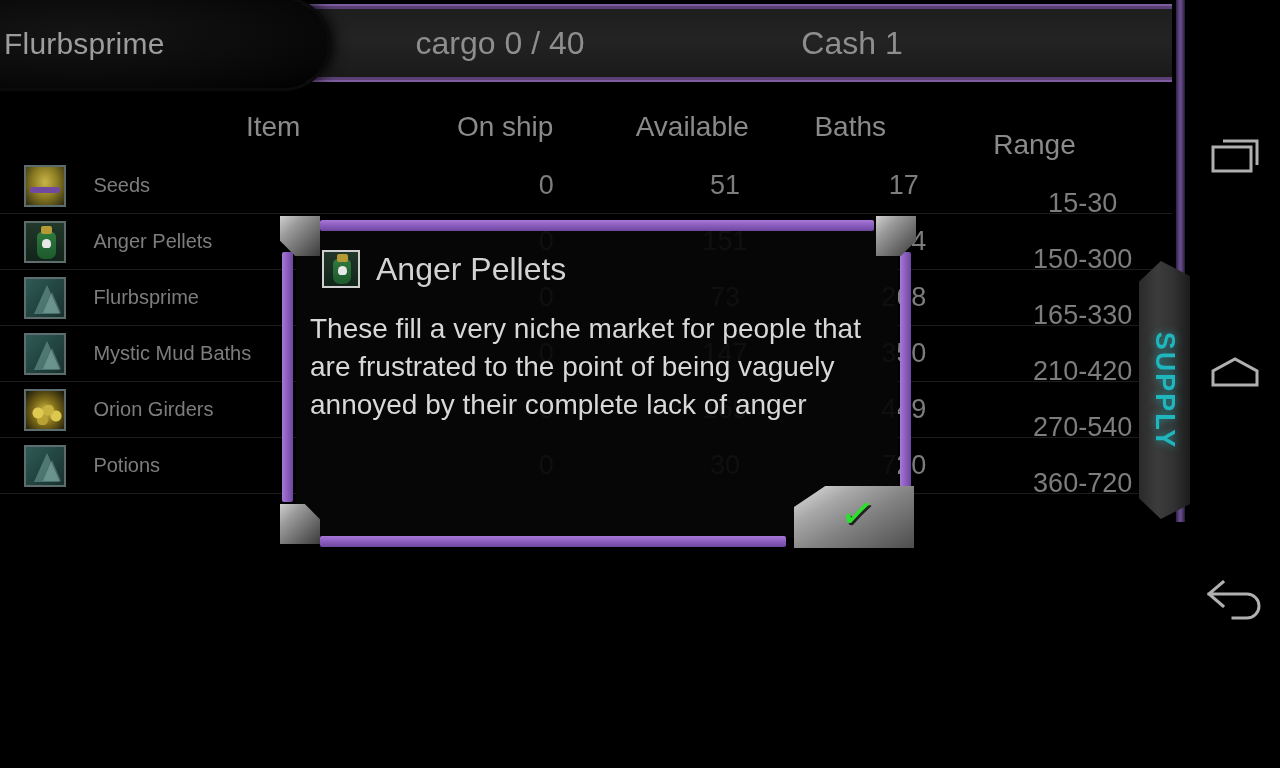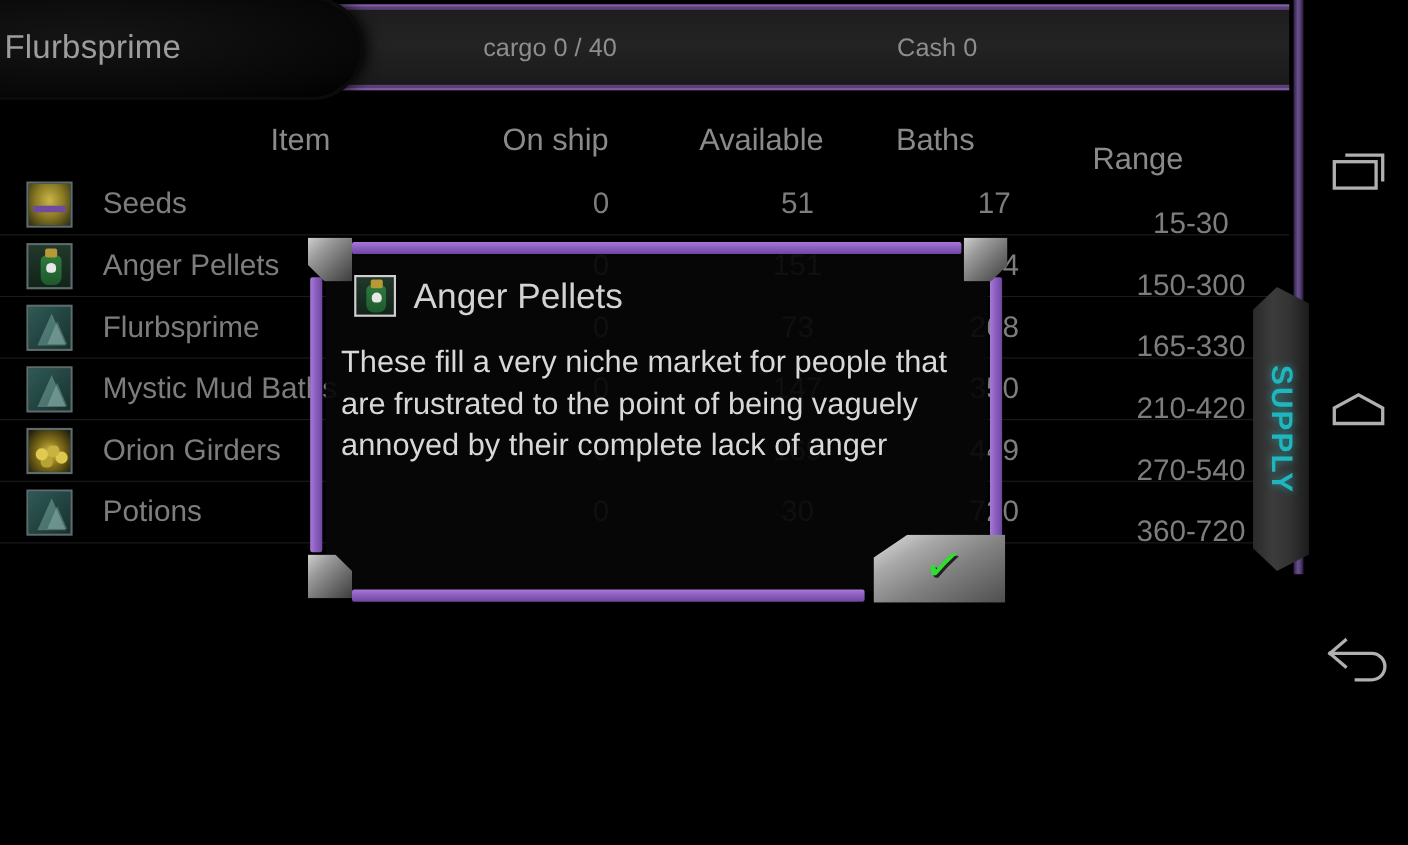--- a/index.html
+++ b/index.html
@@ -30,21 +30,21 @@
     border-radius:0 46px 46px 0;
     box-shadow: 0 0 0 3px #0b0b0b, 6px 0 14px rgba(0,0,0,.95);
     display:flex; align-items:center;
   }
   #name-pill .txt {
     padding-left:28px; font-size:30px; color:#9d9d9d; letter-spacing:.2px;
   }
   .hdr-cell {
     position:absolute; top:4px; height:78px; display:flex;
     align-items:center; justify-content:center;
-    font-size:23px; color:#8e8e8e;
+    font-size:32px; color:#8e8e8e;
   }
   #hdr-cargo { left:330px; width:340px; }
   #hdr-cash  { left:672px; width:360px; }
   #rail-v2 {
     position:absolute; left:1176px; top:0; width:9px; height:522px;
     background:linear-gradient(90deg,#2f2244 0%,#6b4f90 45%,#543c72 70%,#241a35 100%);
   }
 
   
   #table { position:absolute; left:0; top:96px; width:1172px; }
@@ -54,21 +54,21 @@
     display:flex; height:56px; align-items:center;
     border-bottom:1px solid #1c1c1c;
   }
   .trow:first-child { border-top:1px solid #151515; }
   .c-icon { width:90px; display:flex; justify-content:center; align-items:center; }
   .c-item { width:370px; text-align:left; }
   .c-ship { width:180px; }
   .c-avail{ width:180px; }
   .c-cost { width:180px; }
   .c-rng  { width:180px;margin-top:36px; }
-  .trow .c-item { font-size:27px; color:#7d7d7d; padding-left:4px; }
+  .trow .c-item { font-size:20px; color:#7d7d7d; padding-left:4px; }
   .trow .c-ship,.trow .c-avail,.trow .c-cost,.trow .c-rng{
     font-size:27px; color:#7d7d7d; text-align:center;
   }
 
   
   .ico {
     width:42px; height:42px; border:2px solid #5d6d6d;
     background:#0f1a18; position:relative; overflow:hidden;
   }
   .ico-seeds{ background:radial-gradient(ellipse at 50% 40%,#c8b648 0%,#8a7a22 48%,#2a2a14 100%); }
@@ -185,21 +185,21 @@
   }
 </style>
 </head>
 <body>
 
 <div id="root">
 
   <div id="header">
     <div class="hdr-bar"></div>
     <div class="hdr-cell" id="hdr-cargo">cargo  0 / 40</div>
-    <div class="hdr-cell" id="hdr-cash">Cash  0</div>
+    <div class="hdr-cell" id="hdr-cash">Cash  1</div>
     <div id="name-pill">
       <span class="txt">Flurbsprime</span>
     </div>
   </div>
 
   <div id="rail-v2"></div>
 
   <div id="table">
     <div class="thead">
       <div class="c-icon"></div>

